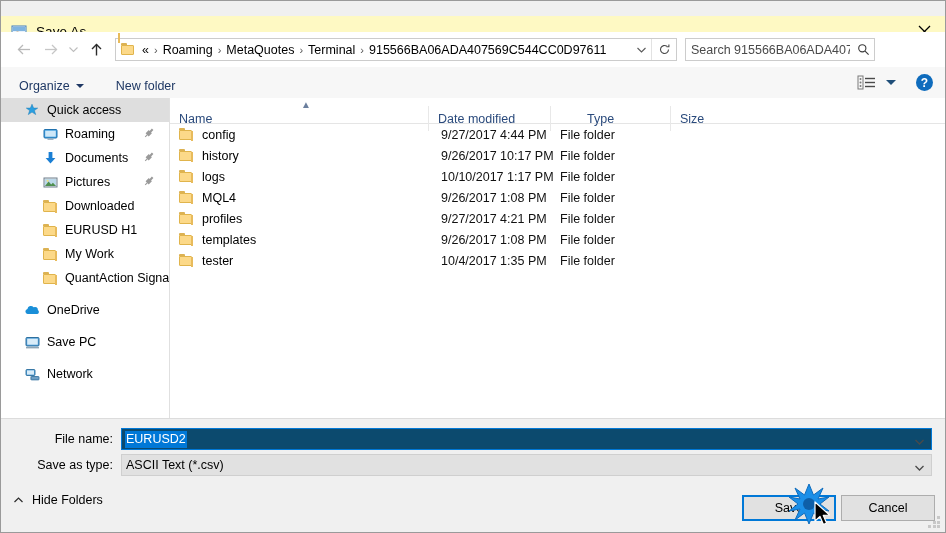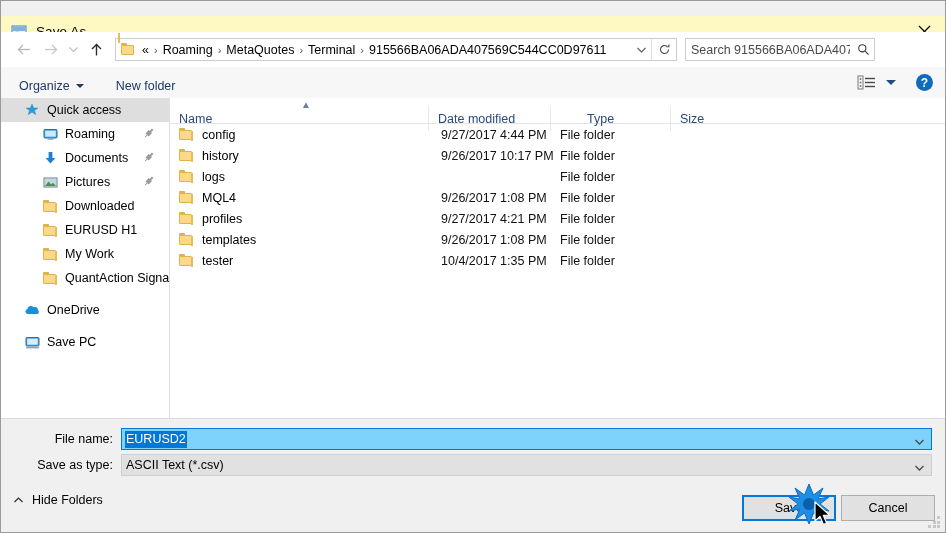--- a/index.html
+++ b/index.html
@@ -366,21 +366,21 @@
     flex: none;
     height: 22px;
     box-sizing: border-box;
     display: flex;
     align-items: center;
     position: relative;
   }
   #filename-combo {
     width: 811px;
     border: 1px solid #0078d7;
-    background: #7dd3fc;
+    background: #0c4a6e;
   }
   #filetype-combo {
     width: 811px;
     border: 1px solid #cfcfcf;
     background: #e1e1e1;
   }
   #filename-value {
     margin-left: 3px;
     background: #0078d7;
     color: #ffffff;
@@ -702,20 +702,31 @@
             <rect x="1" y="1.5" width="13" height="8.5" rx="1" fill="#4f9fd8" stroke="#2e6f9e" stroke-width="1"></rect>
             <rect x="2.2" y="2.7" width="10.6" height="6" fill="#d9ecf8"></rect>
             <rect x="1" y="11" width="13" height="1.4" fill="#8fa5b5"></rect>
           </svg>
         </span>
         <span class="nav-label">Save PC</span>
       </div>
 
       <div class="nav-gap"></div>
 
+      <div class="nav-item nav-indent-1">
+        <span class="nav-ico">
+          <svg width="15" height="13" viewBox="0 0 15 13">
+            <rect x="1" y="1.5" width="9" height="6" rx="1" fill="#4f9fd8" stroke="#2e6f9e" stroke-width=".9"></rect>
+            <rect x="2" y="2.4" width="7" height="4.2" fill="#d9ecf8"></rect>
+            <path d="M5 8 L12 8 L12 12 L5 12 Z" fill="#8fa5b5" opacity=".35"></path>
+            <rect x="6" y="8.5" width="8" height="3.4" rx=".6" fill="#6f9fc4" stroke="#2e6f9e" stroke-width=".8"></rect>
+          </svg>
+        </span>
+        <span class="nav-label">Network</span>
+      </div>
     </div>
 
     <div id="splitter"></div>
 
     <div id="filelist">
       <div id="col-headers">
         <div class="col-head" style="left:0; width:258px;">
           <span>Name</span>
         </div>
         <div id="sort-arrow">▲</div>
@@ -759,20 +770,21 @@
         </div>
         <div class="row">
           <div class="cell cell-name">
             <span class="folder">
                 <span class="tab"></span>
                 <span class="body"></span>
                 <span class="spine"></span>
               </span>
             <span>logs</span>
           </div>
+          <div class="cell cell-date">10/10/2017 1:17 PM</div>
           <div class="cell cell-type">File folder</div>
           <div class="cell cell-size"></div>
         </div>
         <div class="row">
           <div class="cell cell-name">
             <span class="folder">
                 <span class="tab"></span>
                 <span class="body"></span>
                 <span class="spine"></span>
               </span>

